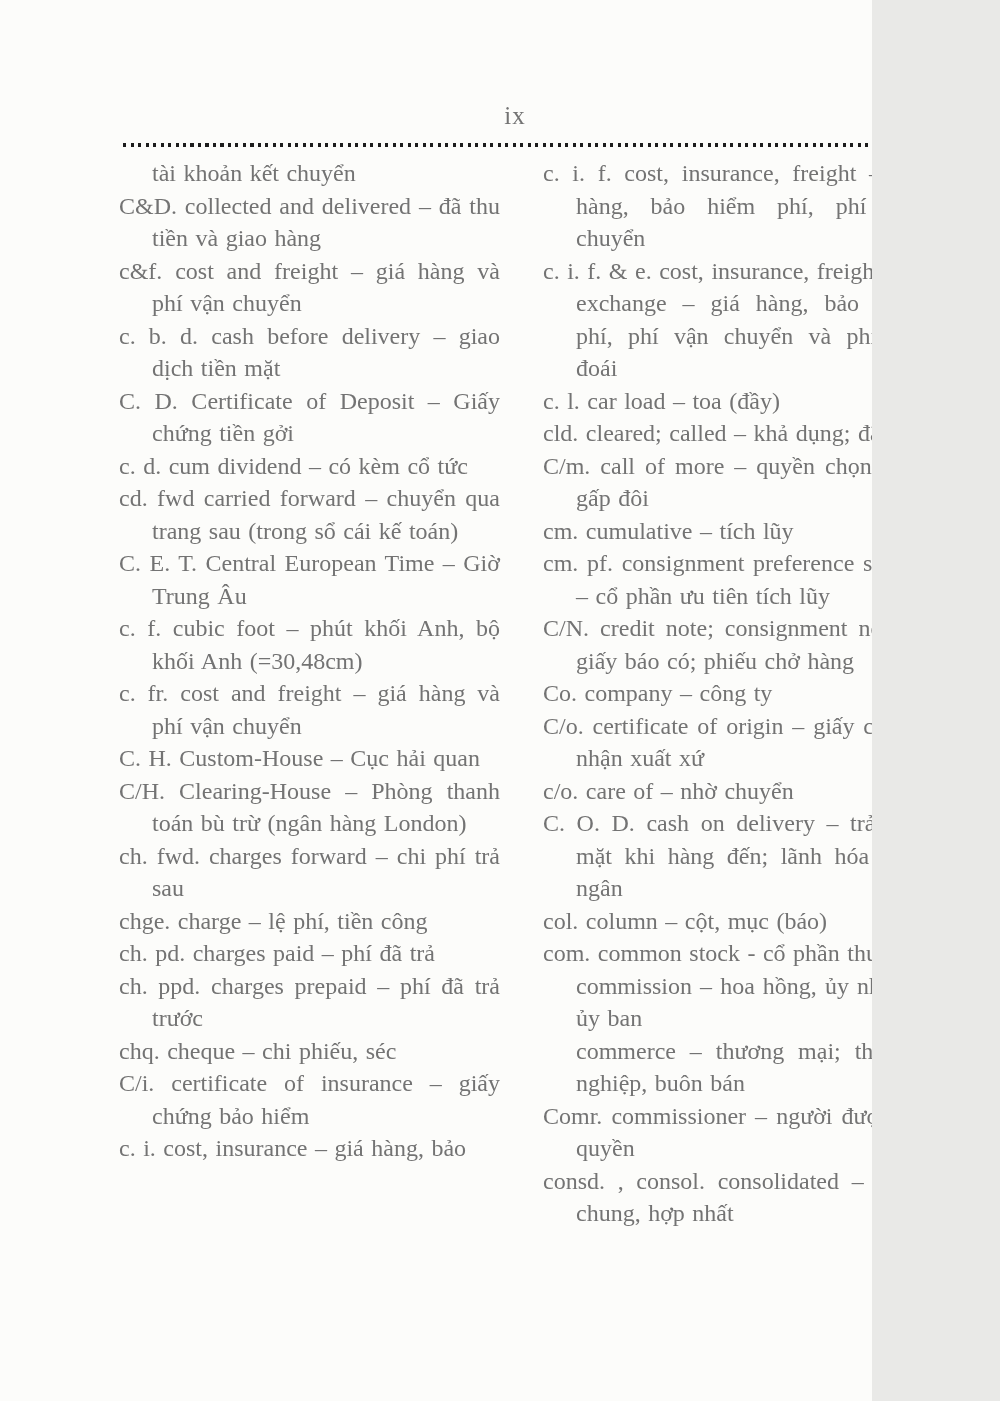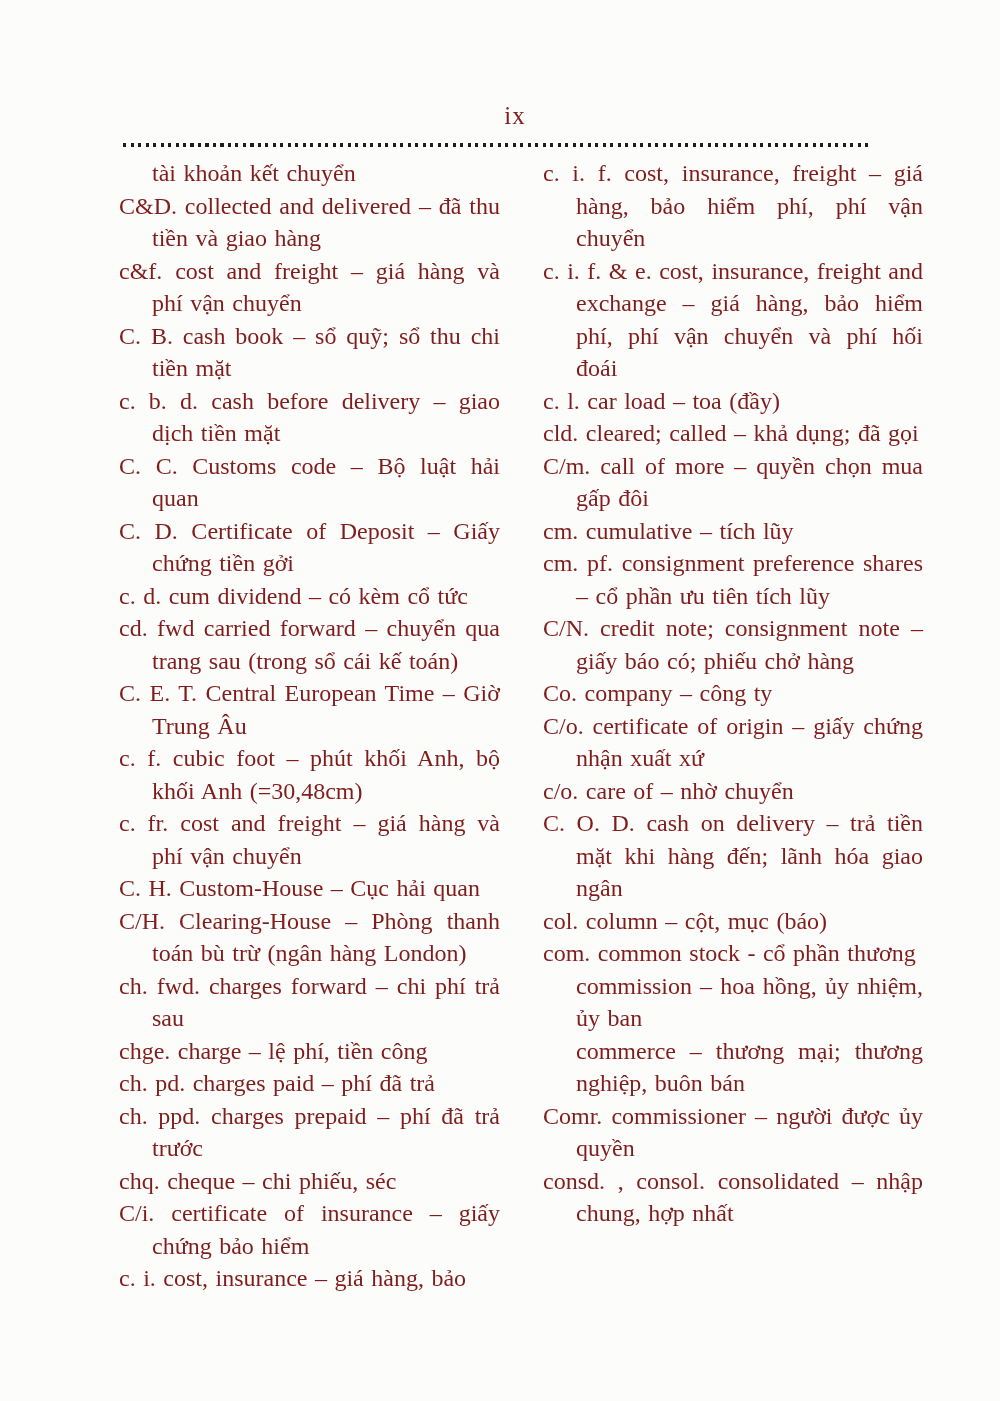--- a/index.html
+++ b/index.html
@@ -2,24 +2,24 @@
 <html><head>
 <meta charset="utf-8">
 <style>
   html, body {
     margin: 0;
     padding: 0;
     background: #e9e9e7;
   }
   .page {
     position: relative;
-    width: 1000px;
+    width: 872px;
     height: 1401px;
     background: #fcfcfa;
-    color: #7f1d1d;
+    color: #737373;
     font-family: "Liberation Serif", "DejaVu Serif", serif;
     overflow: hidden;
   }
   .page-number {
     position: absolute;
     top: 101px;
     left: 130px;
     width: 770px;
     text-align: center;
     font-size: 25px;
@@ -73,23 +73,21 @@
 <div class="page">
   <div class="page-number">ix</div>
 
   <div class="dotted-rule"></div>
 
   <div class="columns">
     <div class="column">
         <p class="entry cont"><b class="abbr"></b><span class="def">tài khoản kết chuyển</span></p>
         <p class="entry"><b class="abbr">C&amp;D.</b><span class="def"> collected and delivered – đã thu tiền và giao hàng</span></p>
         <p class="entry"><b class="abbr">c&amp;f.</b><span class="def"> cost and freight – giá hàng và phí vận chuyển</span></p>
-        <p class="entry"><b class="abbr">C. B.</b><span class="def"> cash book – sổ quỹ; sổ thu chi tiền mặt</span></p>
         <p class="entry"><b class="abbr">c. b. d.</b><span class="def"> cash before delivery – giao dịch tiền mặt</span></p>
-        <p class="entry"><b class="abbr">C. C.</b><span class="def"> Customs code – Bộ luật hải quan</span></p>
         <p class="entry"><b class="abbr">C. D.</b><span class="def"> Certificate of Deposit – Giấy chứng tiền gởi</span></p>
         <p class="entry"><b class="abbr">c. d.</b><span class="def"> cum dividend – có kèm cổ tức</span></p>
         <p class="entry"><b class="abbr">cd. fwd</b><span class="def"> carried forward – chuyển qua trang sau (trong sổ cái kế toán)</span></p>
         <p class="entry"><b class="abbr">C. E. T.</b><span class="def"> Central European Time – Giờ Trung Âu</span></p>
         <p class="entry"><b class="abbr">c. f.</b><span class="def"> cubic foot – phút khối Anh, bộ khối Anh (=30,48cm)</span></p>
         <p class="entry"><b class="abbr">c. fr.</b><span class="def"> cost and freight – giá hàng và phí vận chuyển</span></p>
         <p class="entry"><b class="abbr">C. H.</b><span class="def"> Custom-House – Cục hải quan</span></p>
         <p class="entry"><b class="abbr">C/H.</b><span class="def"> Clearing-House – Phòng thanh toán bù trừ (ngân hàng London)</span></p>
         <p class="entry"><b class="abbr">ch. fwd.</b><span class="def"> charges forward – chi phí trả sau</span></p>
         <p class="entry"><b class="abbr">chge.</b><span class="def"> charge – lệ phí, tiền công</span></p>

